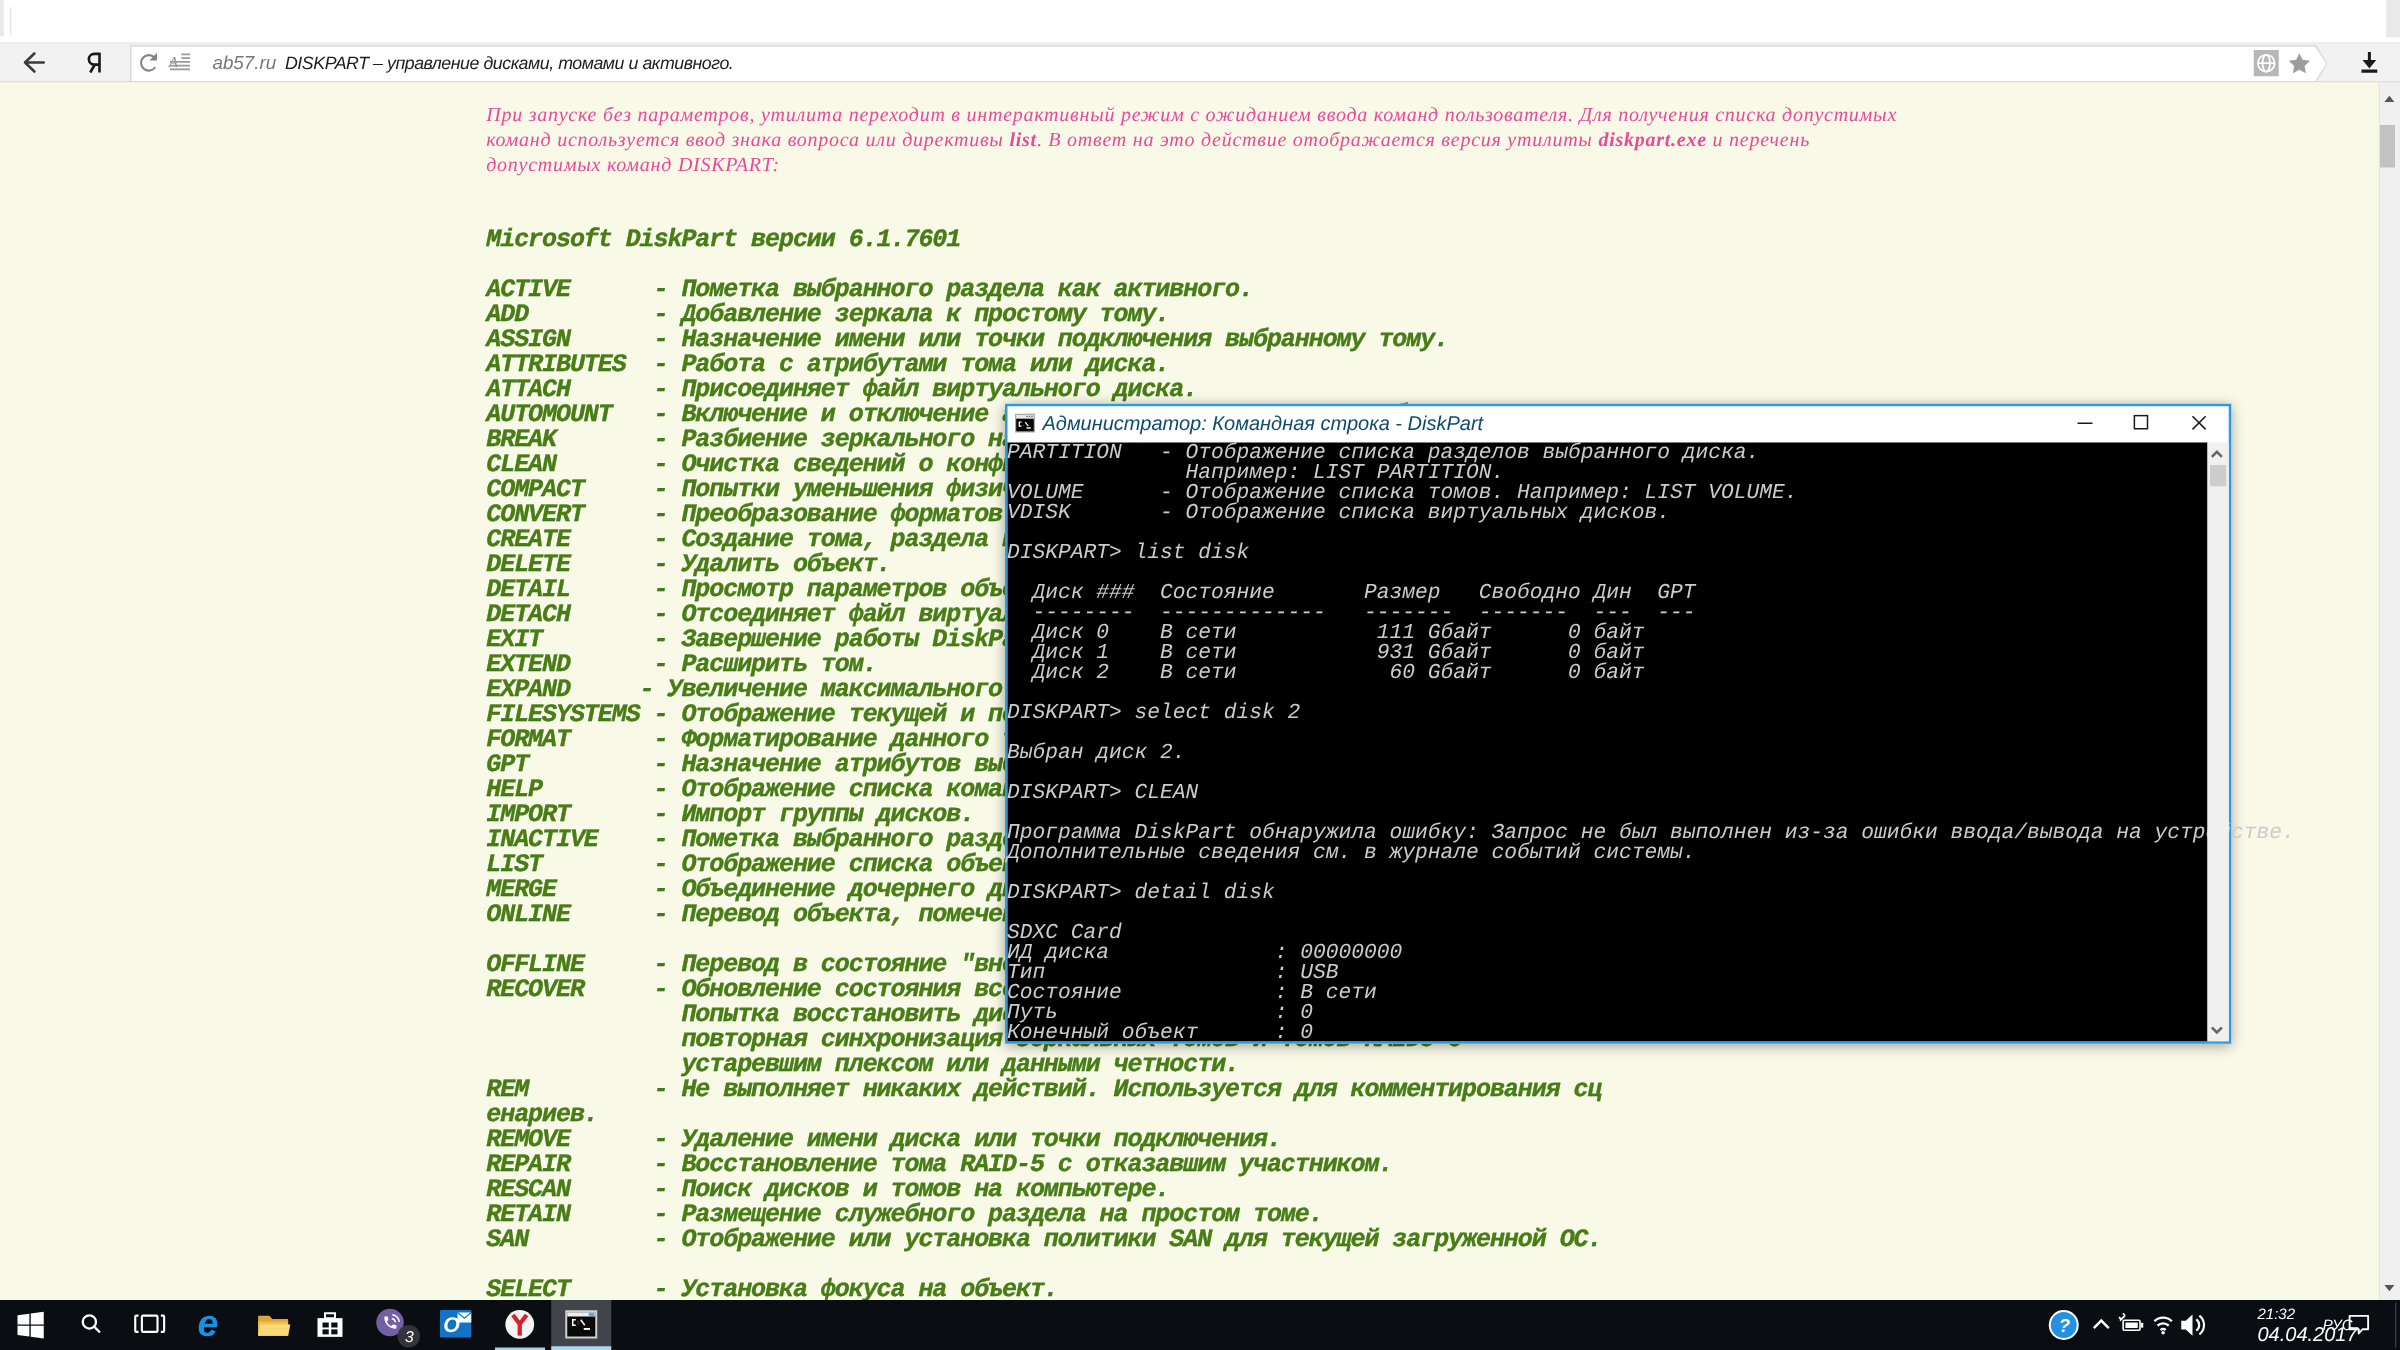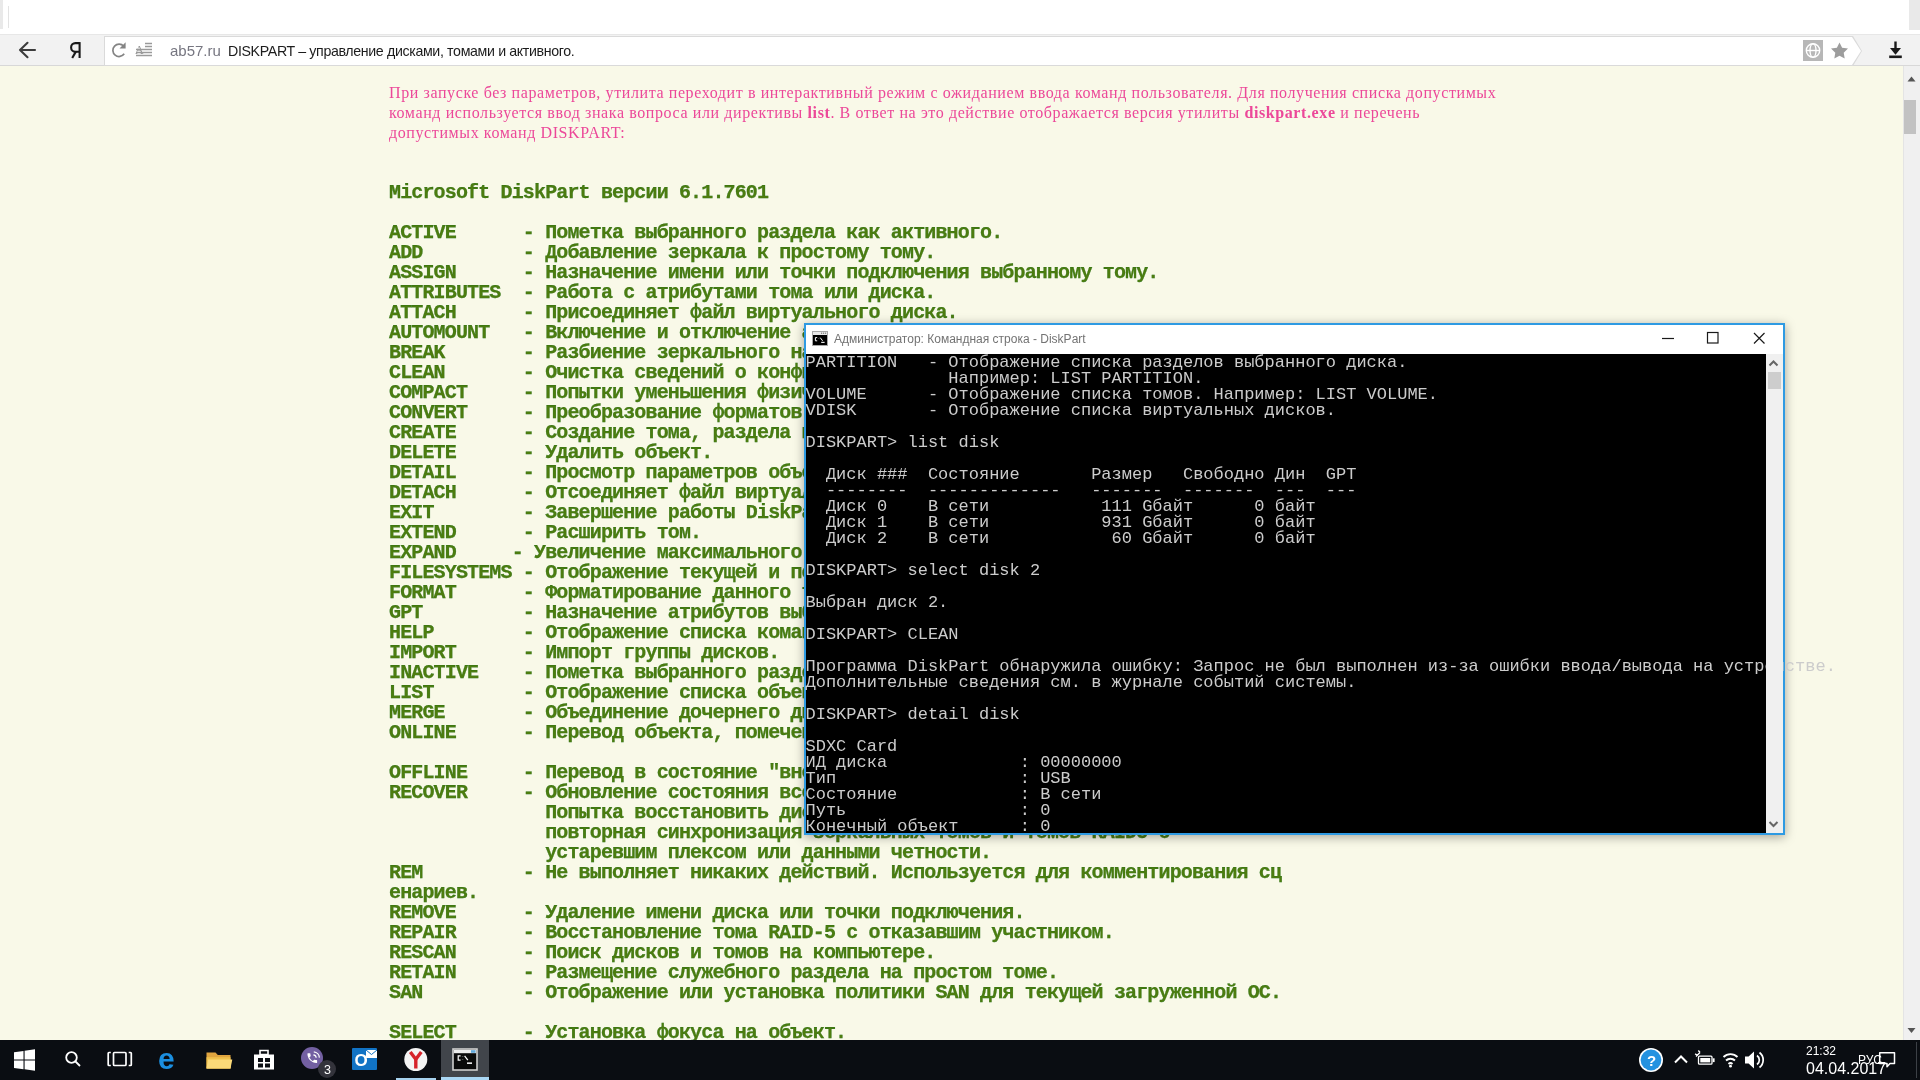--- a/index.html
+++ b/index.html
@@ -1,17 +1,17 @@
 <!DOCTYPE html>
 <html><head>
 <meta charset="utf-8">
 <style>
 html,body{margin:0;padding:0;}
 body{width:1920px;height:1080px;overflow:hidden;background:#fff;font-family:"Liberation Sans",sans-serif;}
-#stage{position:absolute;left:0;top:0;width:1920px;height:1080px;overflow:hidden;}
+#stage{position:absolute;left:0;top:0;width:1920px;height:1080px;overflow:hidden;font-style:italic;}
 .abs{position:absolute;}
 
 #topstrip{left:0;top:0;width:1920px;height:34px;background:#ffffff;}
 #tabedge{left:0;top:0;width:3px;height:29px;background:#e9e9e9;}
 #tabline{left:8px;top:6px;width:1px;height:22px;background:#e3e3e3;}
 #tredge{left:1909px;top:0;width:11px;height:30px;background:#e9e9e9;}
 #toolbar{left:0;top:34px;width:1920px;height:32px;background:#f2f2f2;border-bottom:1px solid #d8d8d8;border-top:1px solid #e7e7e7;box-sizing:border-box;}
 #addrwrap{left:104px;top:36px;width:1758px;height:30px;}
 #addrborder{left:0;top:0;width:1758px;height:30px;background:#dadada;clip-path:polygon(0 0,1749px 0,1758px 15px,1749px 30px,0 30px);}
 #addrbg{left:1px;top:1px;width:1756px;height:28px;background:#ffffff;clip-path:polygon(0 0,1747px 0,1756px 14px,1747px 28px,0 28px);}
@@ -20,21 +20,21 @@
 #globebox{left:1803px;top:40px;width:20px;height:21px;background:#b7b7b7;}
 
 #page{left:0;top:66px;width:1903px;height:974px;background:#f9f9e8;}
 #para{left:389px;top:83px;width:1400px;font-family:"Liberation Serif",serif;font-size:16px;line-height:20px;letter-spacing:0.6px;color:#ec4899;}
 #pre1{left:389px;top:182.5px;font-family:"Liberation Mono",monospace;font-weight:bold;font-size:20px;letter-spacing:-0.85px;line-height:20px;color:#4d7c0f;-webkit-text-stroke:0.25px #186e18;white-space:pre;}
 
 #bscroll{left:1903px;top:66px;width:17px;height:974px;background:#f0f0f0;border-left:1px solid #e4e4e4;}
 #bthumb{left:1904px;top:100px;width:12px;height:34px;background:#c2c2c2;}
 
 #cmdwin{left:804px;top:323px;width:977px;height:508px;background:#ffffff;border:2px solid #2e9ae2;box-shadow:0 2px 10px rgba(0,0,0,0.35);}
-#cmdtitle{left:834px;top:325px;width:700px;height:29px;line-height:29px;font-size:12px;color:#737373;}
+#cmdtitle{left:834px;top:325px;width:700px;height:29px;line-height:29px;font-size:16px;color:#0c4a6e;}
 #cmdcons{left:806px;top:354px;width:960px;height:479px;background:#000;overflow:hidden;}
 #cmdtext{left:805.5px;top:355px;font-family:"Liberation Mono",monospace;font-size:17px;line-height:16px;color:#cccccc;white-space:pre;}
 #cscroll{left:1766px;top:354px;width:17px;height:479px;background:#f0f0f0;}
 #cthumb{left:1768px;top:372px;width:13px;height:17px;background:#cdcdcd;}
 
 #taskbar{left:0;top:1040px;width:1920px;height:40px;background:#0a0d12;}
 #cmdslot{left:441px;top:1040px;width:48px;height:40px;background:#41454b;}
 #uline1{left:396px;top:1078px;width:40px;height:2px;background:#a6d1ee;}
 #uline2{left:441px;top:1077px;width:48px;height:3px;background:#a9d7f5;}
 #deskline{left:1916px;top:1042px;width:1px;height:36px;background:#3c4046;}

